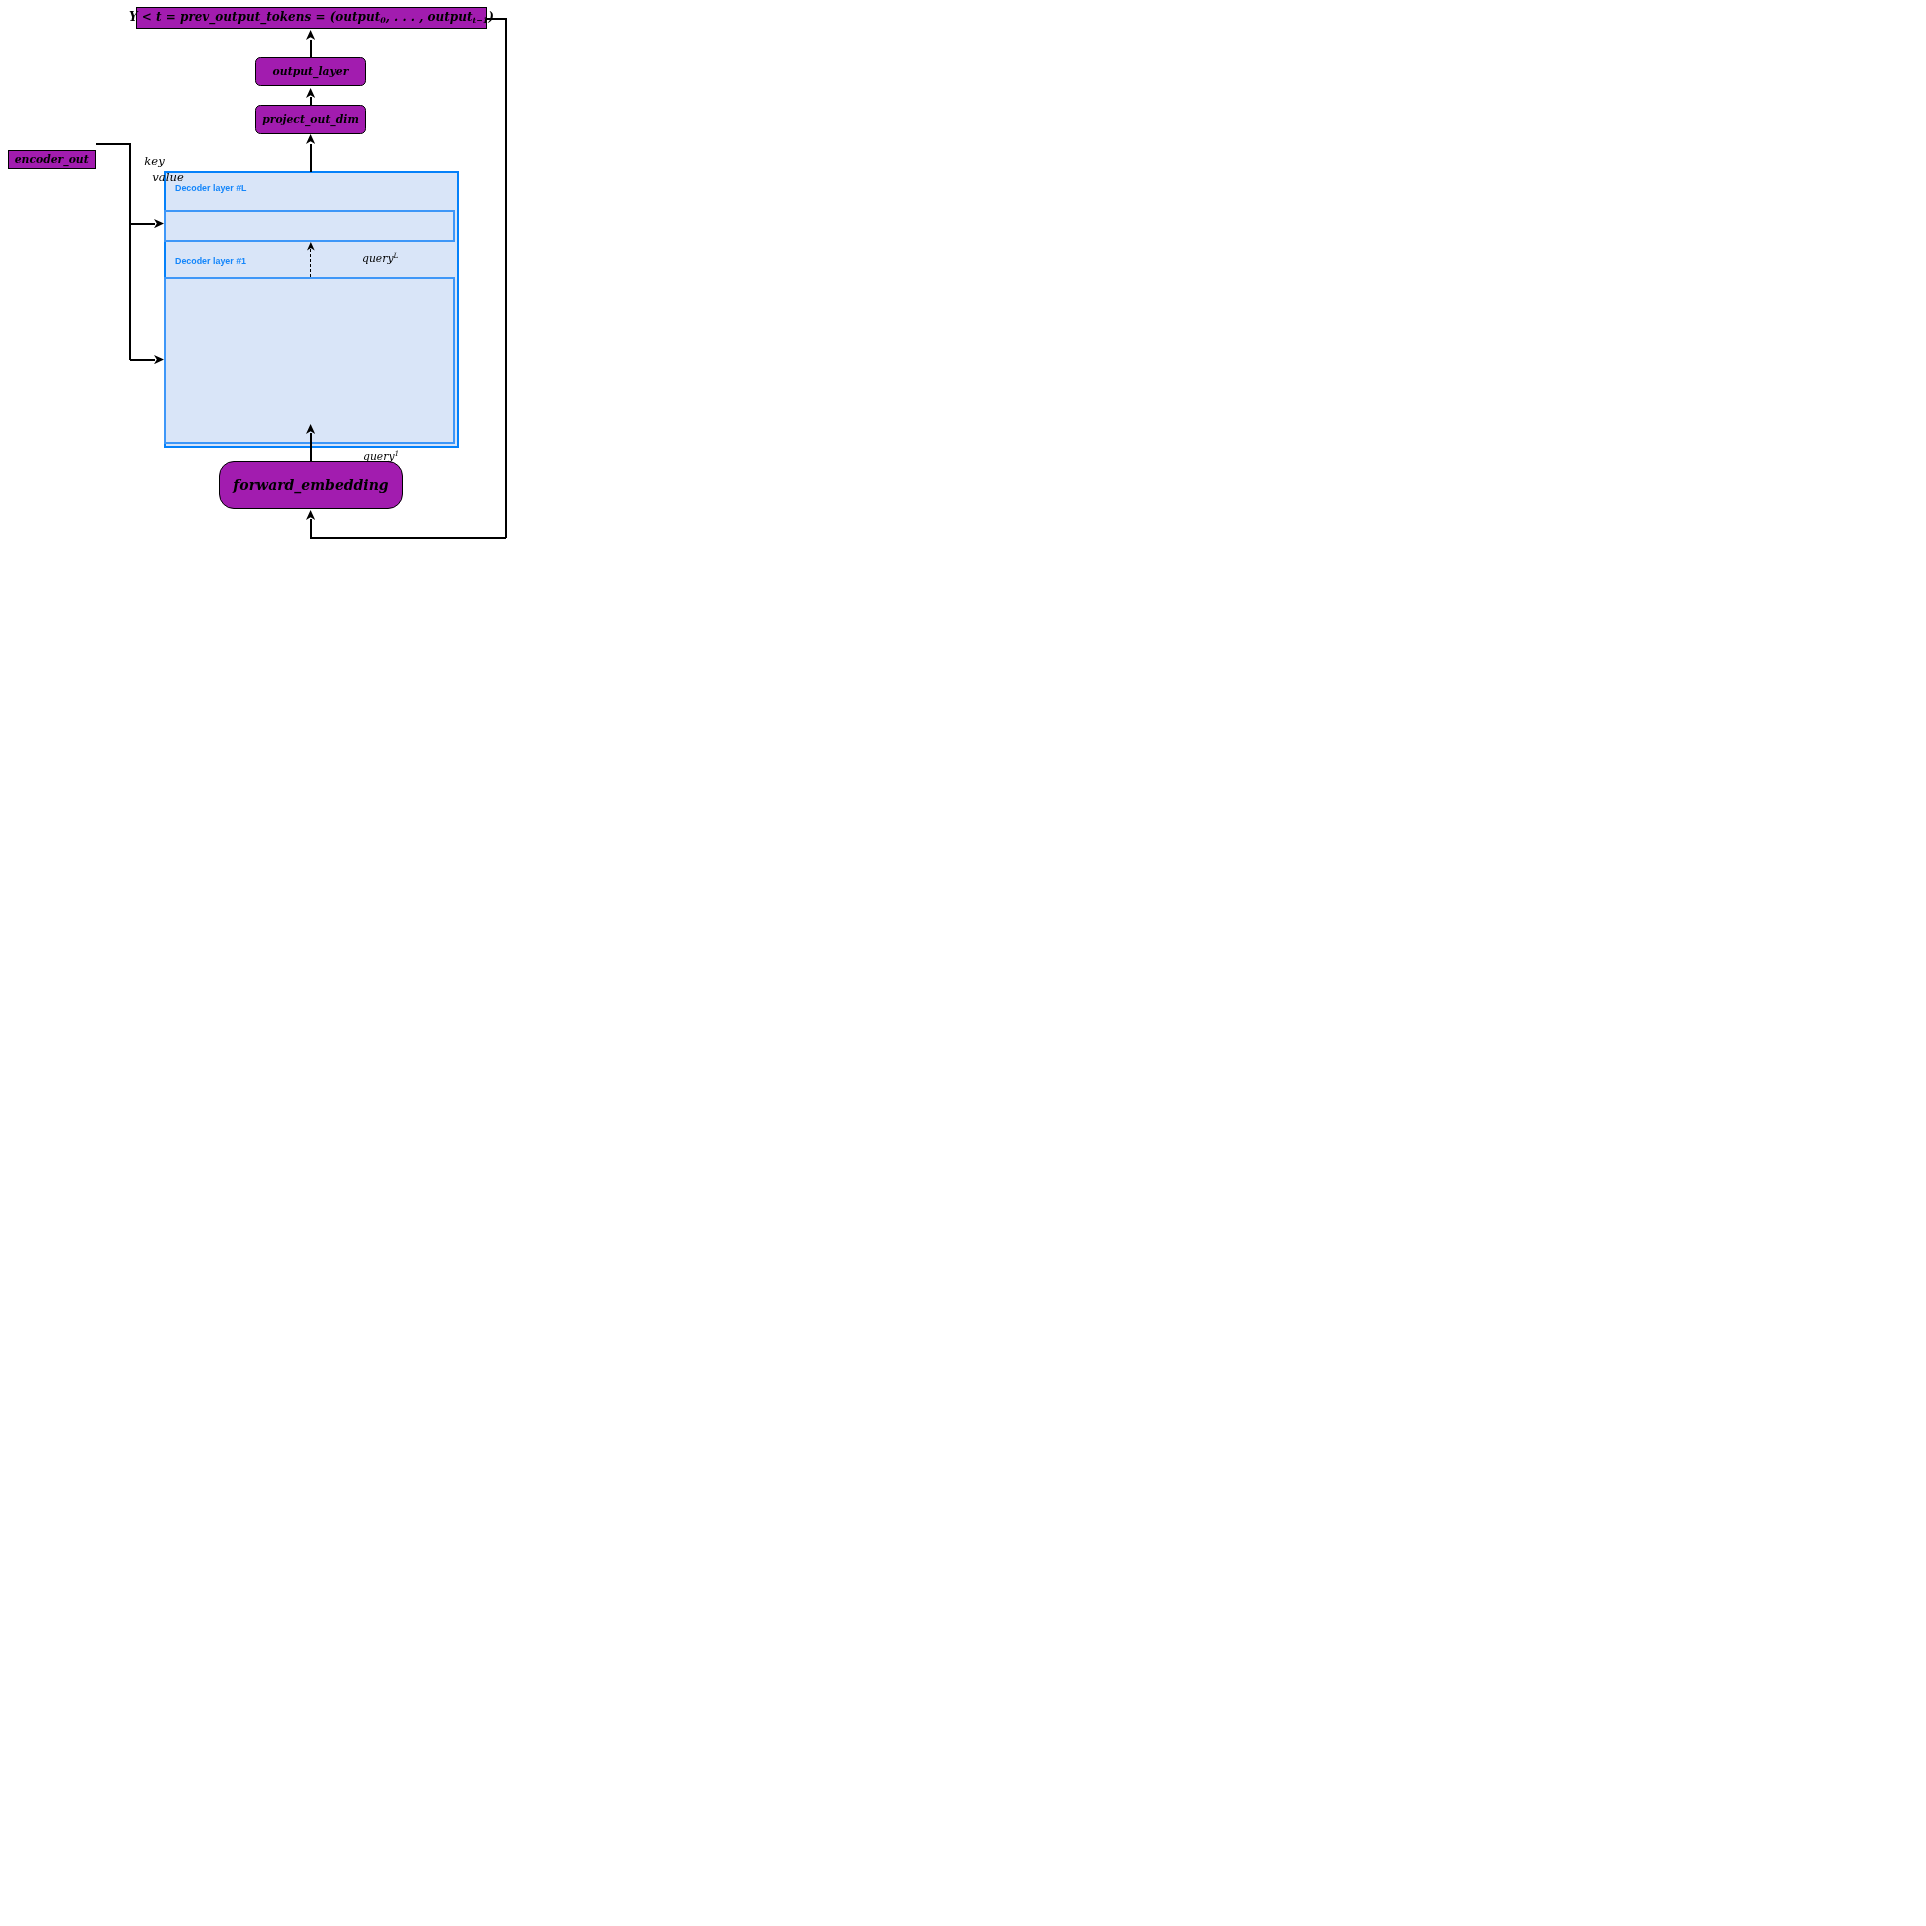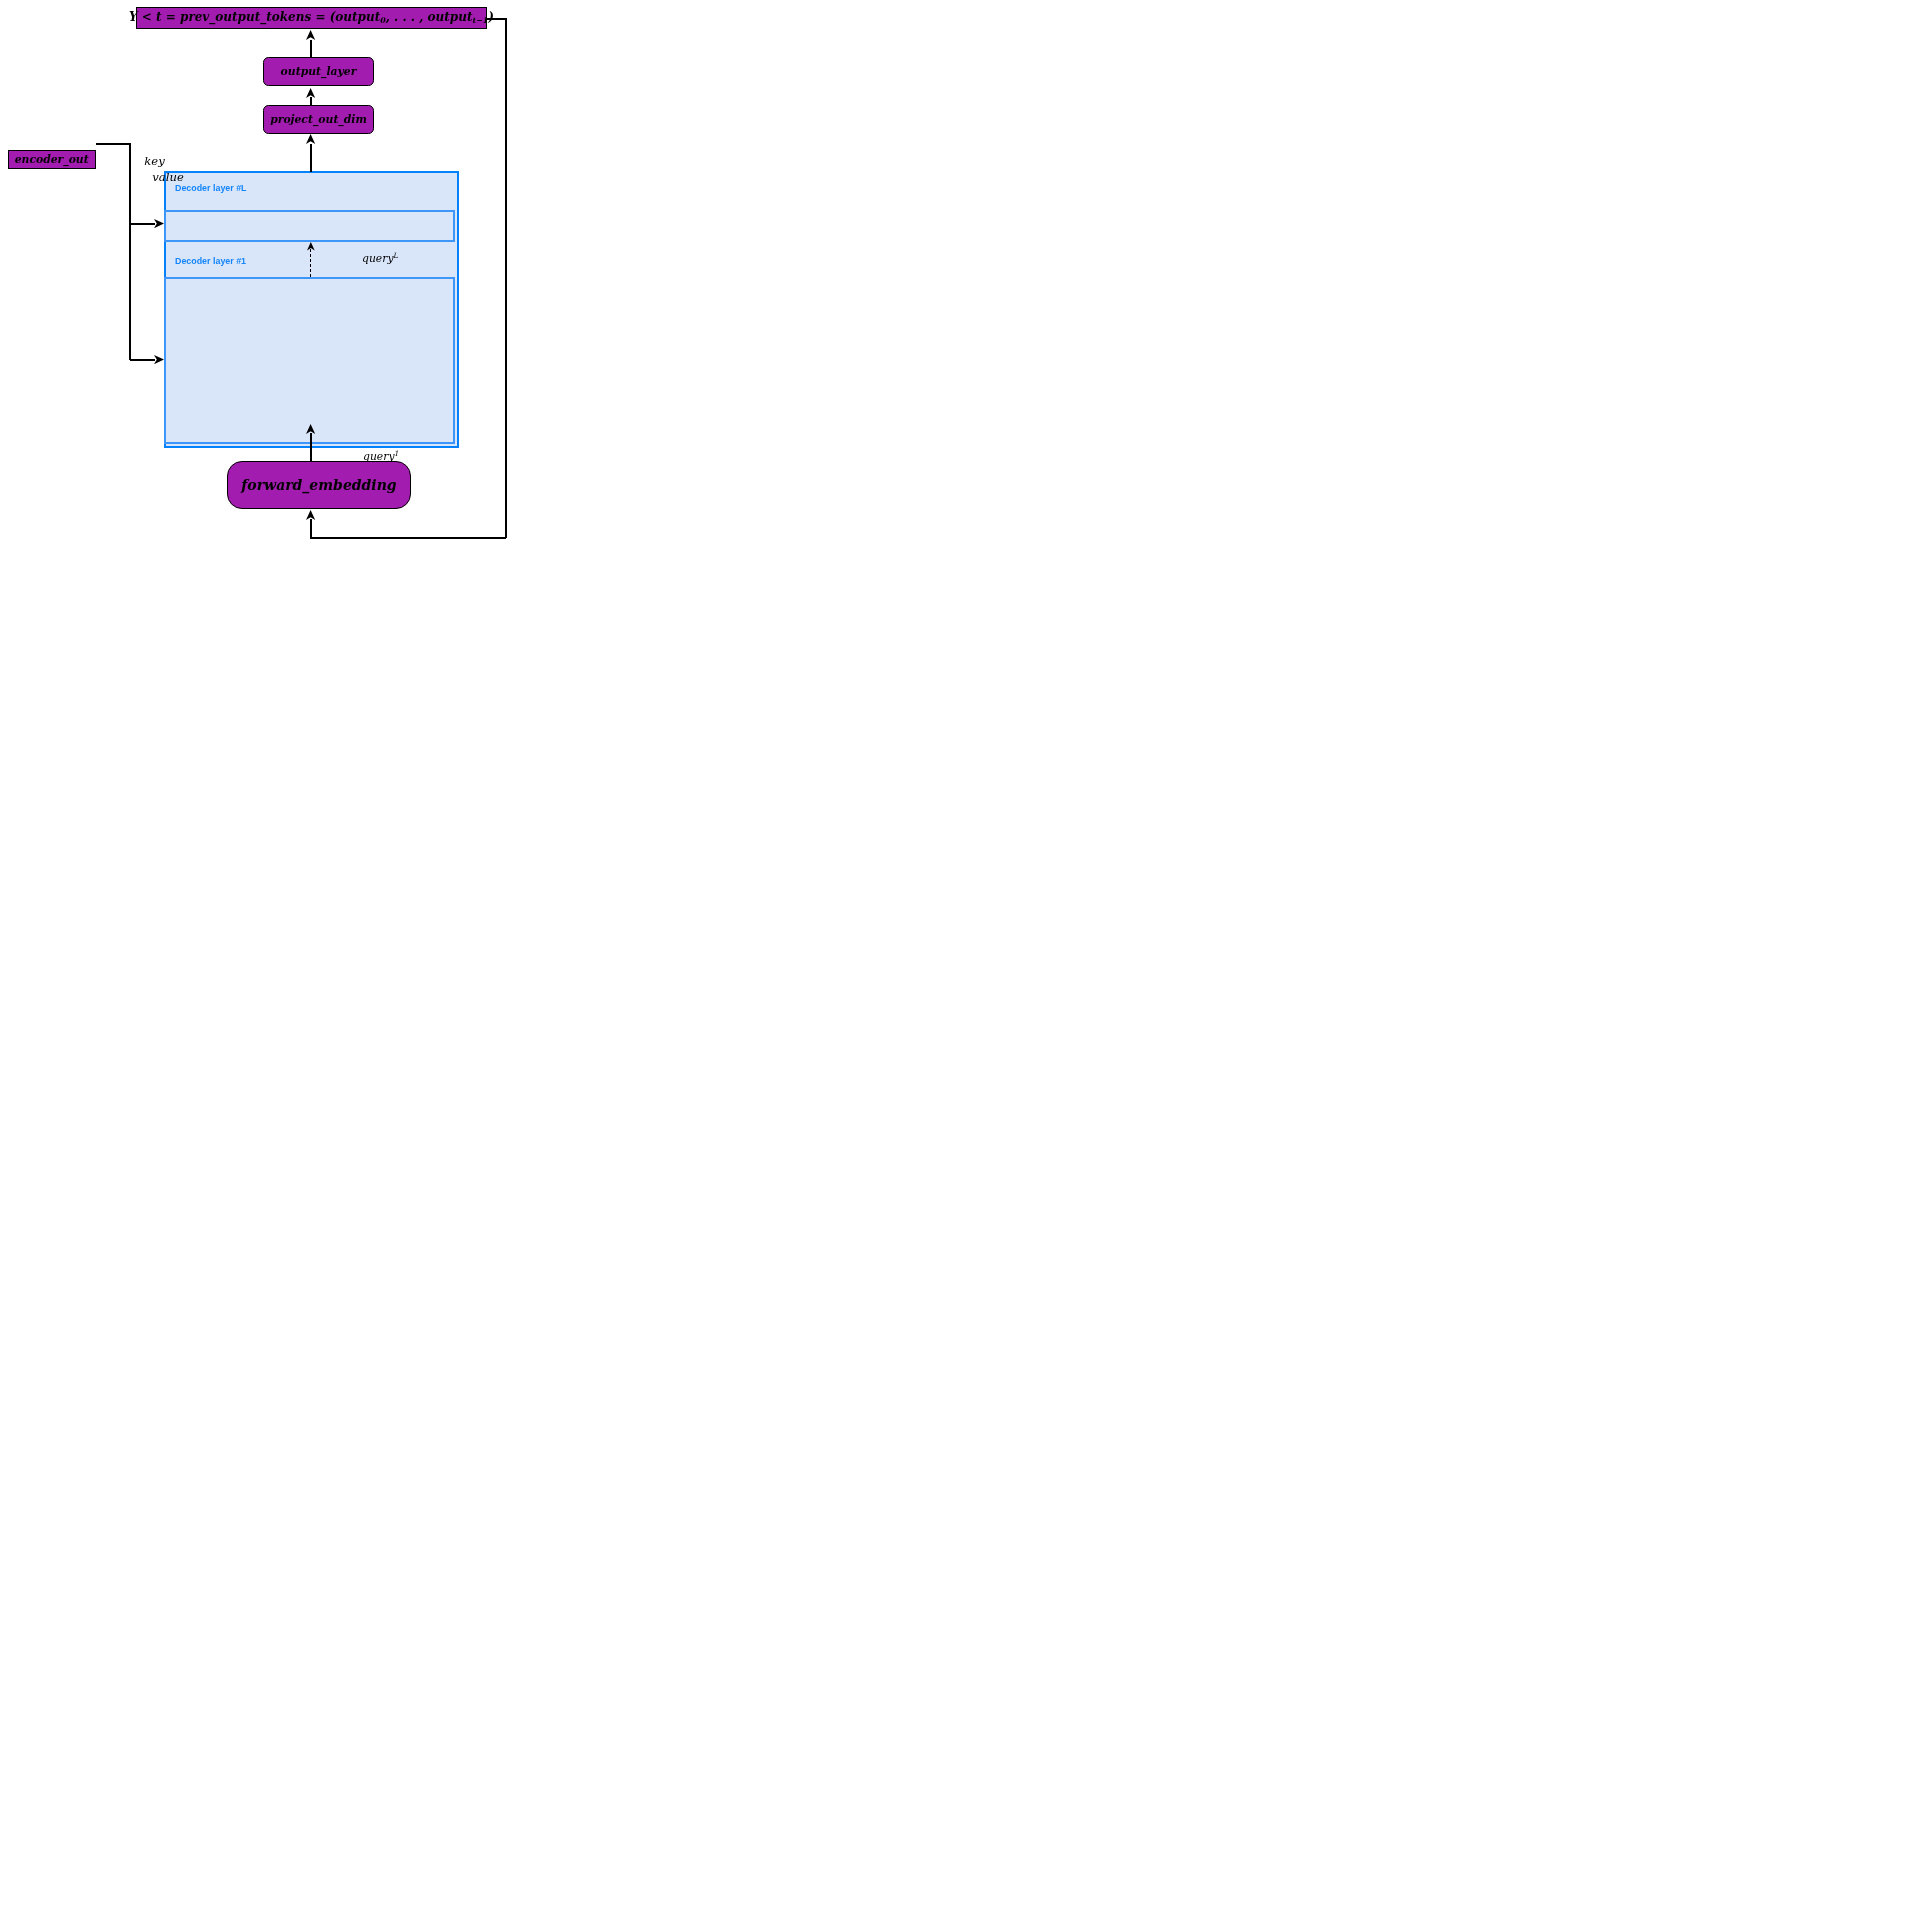--- a/index.html
+++ b/index.html
@@ -15,21 +15,21 @@
   .ah{position:absolute;background:#000000;}
   .ah-up{clip-path:polygon(50% 0,100% 100%,50% 72%,0 100%);width:9.2px;height:10px;}
   .ah-up-sm{clip-path:polygon(50% 0,100% 100%,50% 72%,0 100%);width:7.7px;height:8.5px;}
   .ah-right{clip-path:polygon(0 0,100% 50%,0 100%,28% 50%);width:10px;height:9.2px;}
   .nodebox{
     position:absolute;box-sizing:border-box;
     border:1.5px solid #000000;background:#a21caf;
     display:flex;align-items:center;justify-content:center;
     font-style:italic;white-space:nowrap;font-weight:bold;
   }
-  .rounded{border-radius:5.4px;margin-left:8px;}
+  .rounded{border-radius:5.4px;}
   .eqtext{font-size:12px;font-style:italic;white-space:nowrap;}
   .eqtext sub{font-size:0.66em;font-style:italic;vertical-align:-0.3em;}
   .suptext{font-style:italic;font-size:10.8px;white-space:nowrap;color:#000;}
   .suptext sup{font-size:0.68em;vertical-align:0.55em;}
   .freelabel{position:absolute;font-style:italic;color:#000;line-height:1.15;white-space:nowrap;margin-left:48px;}
   .bluelabel{
     position:absolute;color:#1486fb;
     font-family:"Liberation Sans","DejaVu Sans",sans-serif;
     font-style:normal;font-size:8.9px;line-height:1.2;white-space:nowrap;
   }

